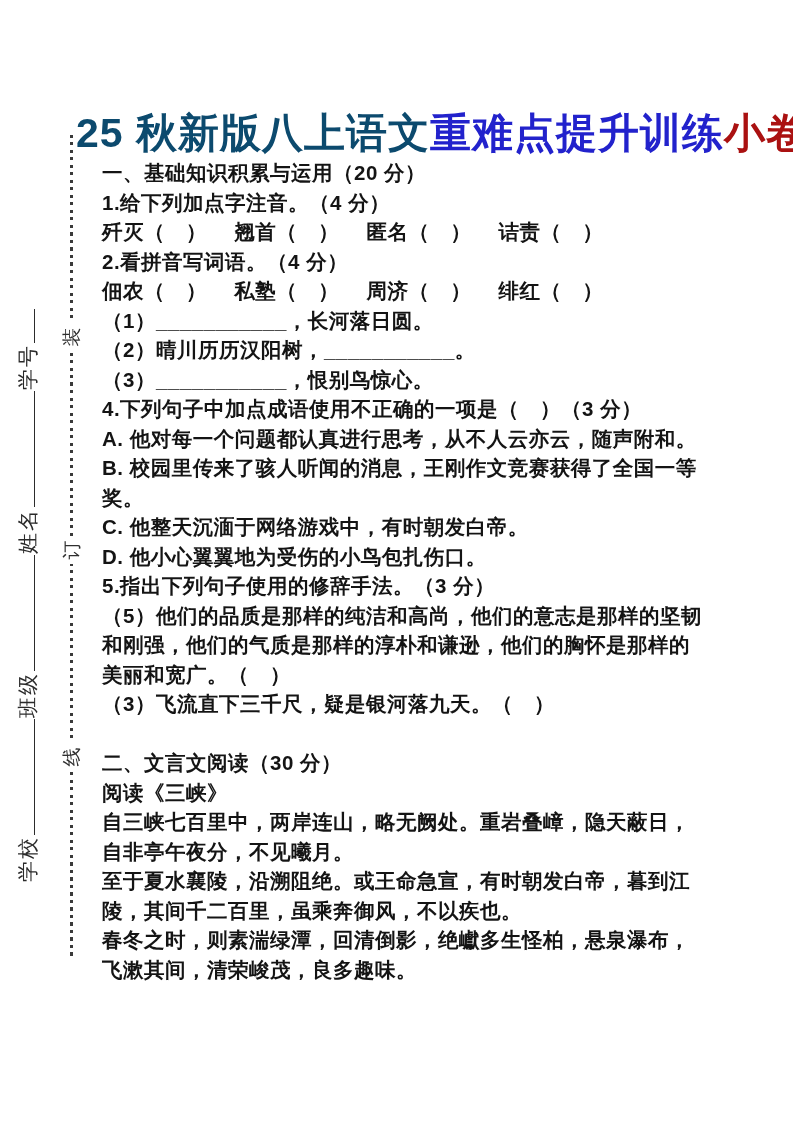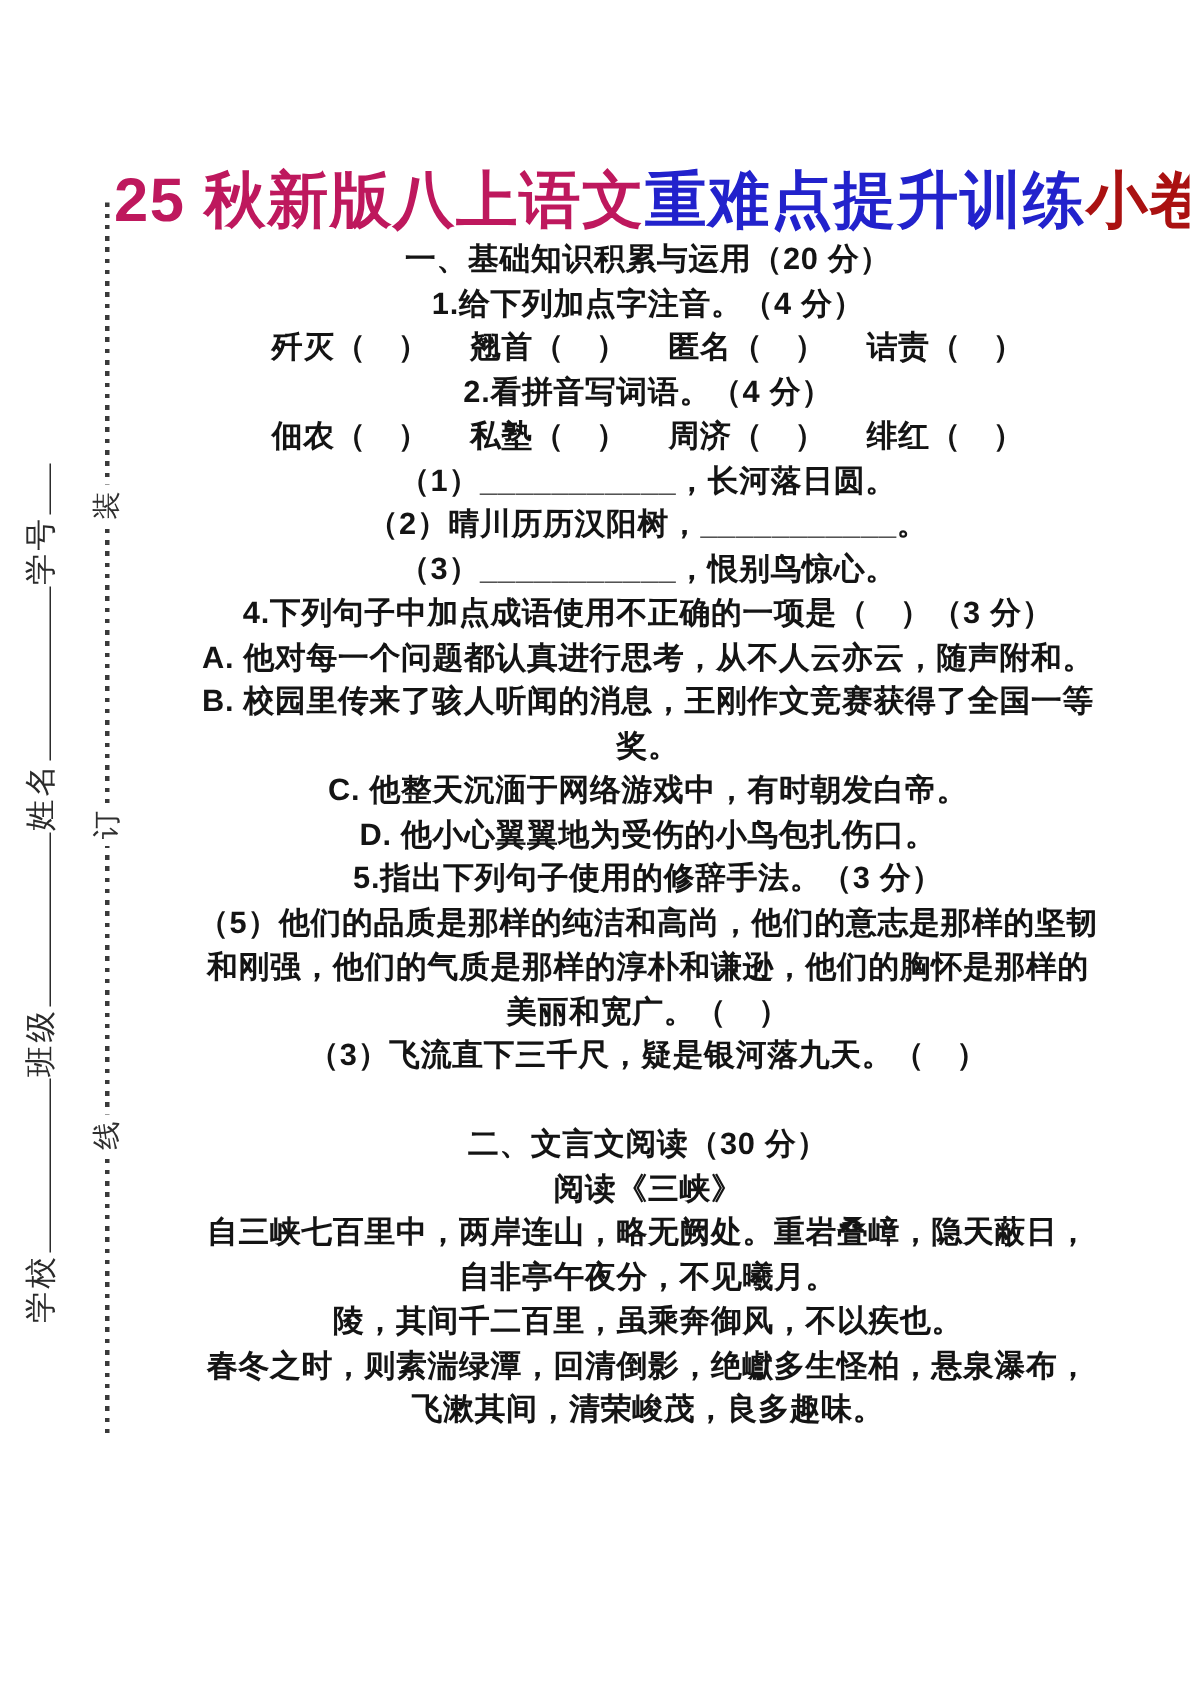--- a/index.html
+++ b/index.html
@@ -15,21 +15,21 @@
   
   .page-title {
     position: absolute;
     left: 76px; top: 82px;
     font-size: 41px;
     font-weight: 700;
     letter-spacing: 1px;
     white-space: nowrap;
     line-height: 48px;
   }
-  .t-black { color: #be185d; }
+  .t-black { color: #0c4a6e; }
   .t-blue  { color: #2222CC; }
   .t-red   { color: #AA1111; }
 
   
   .binding-line {
     position: absolute;
     left: 70px; top: 135px;
     width: 3px; height: 823px;
     background: repeating-linear-gradient(to bottom, #3a3a3a 0 3px, transparent 3px 7.5px);
   }
@@ -79,21 +79,20 @@
     width: 660px;
   }
   .line {
     min-height: 29.5px;
     line-height: 29.5px;
     font-size: 20.5px;
     font-weight: 700;
     color: #141414;
     white-space: pre-wrap;
     letter-spacing: 0.5px;
-    text-align: center;
   }
 </style>
 </head>
 <body>
 
 <h1 class="page-title"><span class="t-black">25 秋新版八上语文</span><span class="t-blue">重难点提升训练</span><span class="t-red">小卷</span></h1>
 
 <div class="binding-line"></div>
 <span class="binding-char bc-zhuang">装</span>
 <span class="binding-char bc-ding">订</span>
@@ -119,16 +118,17 @@
   <div class="line">5.指出下列句子使用的修辞手法。（3 分）</div>
   <div class="line">（5）他们的品质是那样的纯洁和高尚，他们的意志是那样的坚韧</div>
   <div class="line">和刚强，他们的气质是那样的淳朴和谦逊，他们的胸怀是那样的</div>
   <div class="line">美丽和宽广。（　）</div>
   <div class="line">（3）飞流直下三千尺，疑是银河落九天。（　）</div>
   <div class="line"></div>
   <div class="line">二、文言文阅读（30 分）</div>
   <div class="line">阅读《三峡》</div>
   <div class="line">自三峡七百里中，两岸连山，略无阙处。重岩叠嶂，隐天蔽日，</div>
   <div class="line">自非亭午夜分，不见曦月。</div>
+  <div class="line">至于夏水襄陵，沿溯阻绝。或王命急宣，有时朝发白帝，暮到江</div>
   <div class="line">陵，其间千二百里，虽乘奔御风，不以疾也。</div>
   <div class="line">春冬之时，则素湍绿潭，回清倒影，绝巘多生怪柏，悬泉瀑布，</div>
   <div class="line">飞漱其间，清荣峻茂，良多趣味。</div>
 </div>
 
 </body></html>

